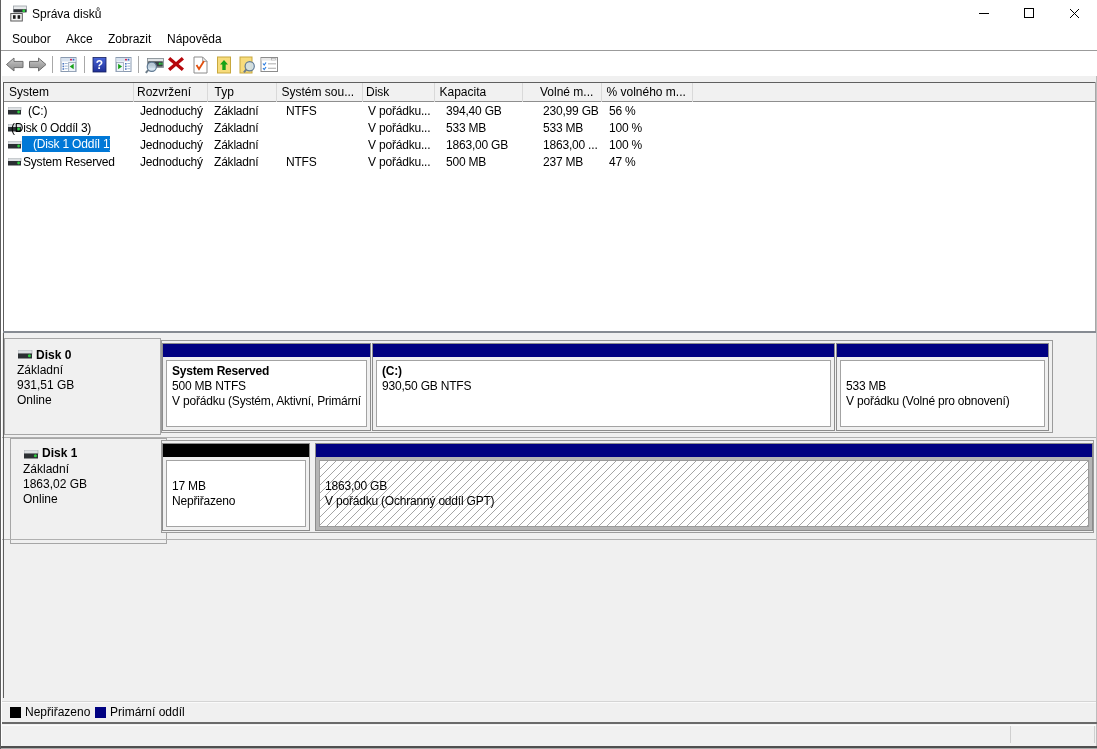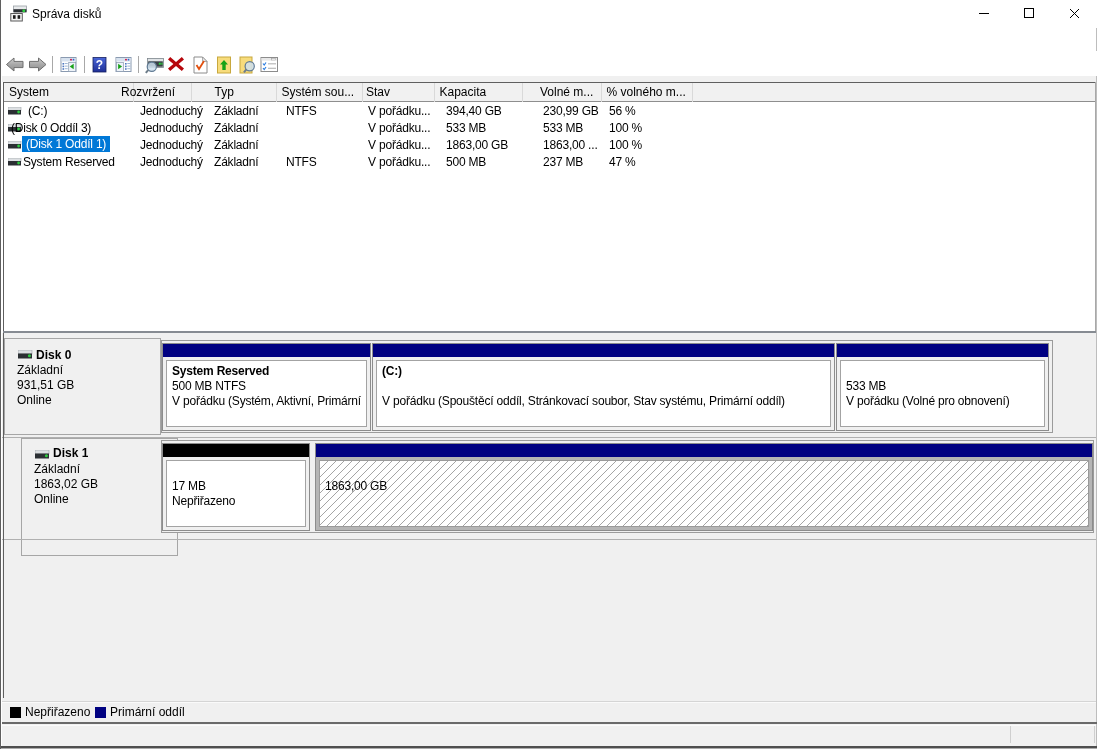--- a/index.html
+++ b/index.html
@@ -61,20 +61,26 @@
   </svg>
   <div class="abs" id="title-text">Správa disků</div>
 
   <svg class="abs" style="left:973px;top:0" width="124" height="28" viewBox="0 0 124 28">
     <line x1="5" y1="13.5" x2="15" y2="13.5" stroke="#000" stroke-width="1"></line>
     <rect x="50.5" y="8.5" width="9" height="9" fill="none" stroke="#000" stroke-width="1"></rect>
     <line x1="96" y1="9" x2="105" y2="18" stroke="#000" stroke-width="1"></line>
     <line x1="105" y1="9" x2="96" y2="18" stroke="#000" stroke-width="1"></line>
   </svg>
 
+  <div class="abs" id="menubar">
+    <div class="menu-item" style="left:11px">Soubor</div>
+    <div class="menu-item" style="left:65px">Akce</div>
+    <div class="menu-item" style="left:107px">Zobrazit</div>
+    <div class="menu-item" style="left:166px">Nápověda</div>
+  </div>
 
   <div class="abs" id="toolbar">
     <svg width="290" height="26" viewBox="0 0 290 26" style="position:absolute;left:0;top:0">
       <defs>
         <linearGradient id="arr" x1="0" y1="0" x2="0" y2="1">
           <stop offset="0" stop-color="#cfcfcf"></stop>
             <stop offset="0.5" stop-color="#a8a8a8"></stop>
             <stop offset="1" stop-color="#8f8f8f"></stop>
         </linearGradient>
         <linearGradient id="hlp" x1="0" y1="0" x2="0" y2="1">
@@ -172,24 +178,24 @@
   </div>
 
   <div class="abs" id="hdrstrip"></div>
 
   <div class="abs" style="left:2px;top:81.5px;width:1093px;height:1px;background:#5f5f5f"></div>
   <div class="abs" style="left:2px;top:81.5px;width:1px;height:250px;background:#5f5f5f"></div>
   <div class="abs" style="left:1094px;top:82px;width:1px;height:249px;background:#a8a8a8"></div>
   <div class="abs" style="left:2px;top:331px;width:1093px;height:1.5px;background:#868b92"></div>
   <div class="abs" id="hdr">
     <div class="hcell" style="left:0;width:129.5px">System</div>
-    <div class="hcell" style="left:112px;width:76px">Rozvržení</div>
+    <div class="hcell" style="left:128px;width:76px">Rozvržení</div>
     <div class="hcell" style="left:205.5px;width:67px">Typ</div>
     <div class="hcell" style="left:272.5px;width:86px">Systém sou...</div>
-    <div class="hcell" style="left:357px;width:73.5px">Stav</div>
+    <div class="hcell" style="left:357px;width:73.5px">Disk</div>
     <div class="hcell" style="left:430.5px;width:88px">Kapacita</div>
     <div class="hcell" style="left:531px;width:66.5px">Volné m...</div>
     <div class="hcell" style="left:597.5px;width:91px">% volného m...</div>
   </div>
 
   <div id="rows">
     <div class="row abs" style="top:103px">
       <svg class="cell" style="left:6px;top:3.5px;width:14px;height:8px" width="14" height="8" viewBox="0 0 14 8">
           <rect x="0" y="0" width="13" height="3.5" fill="#dcdfe2" stroke="#9aa0a6" stroke-width="0.6"></rect>
           <rect x="0" y="3" width="13" height="4.5" fill="#2b2f33"></rect>
@@ -217,21 +223,21 @@
       <div class="cell" style="left:444px">533 MB</div>
       <div class="cell" style="left:541px">533 MB</div>
       <div class="cell" style="left:607px">100 %</div>
     </div>
     <div class="row abs" style="top:137px">
       <svg class="cell" style="left:6px;top:3.5px;width:14px;height:8px" width="14" height="8" viewBox="0 0 14 8">
           <rect x="0" y="0" width="13" height="3.5" fill="#dcdfe2" stroke="#9aa0a6" stroke-width="0.6"></rect>
           <rect x="0" y="3" width="13" height="4.5" fill="#2b2f33"></rect>
           <circle cx="10.6" cy="5" r="1.4" fill="#2ecc40"></circle>
         </svg>
-      <div class="cell" style="left:20px;top:-1px;width:88px;height:16px;background:#0078d7;color:#fff;padding-left:4px">(Disk 1 Oddíl 1)</div>
+      <div class="cell" style="left:20px;top:-1px;width:88px;height:16px;background:#0078d7;color:#fff;padding-left:11px">(Disk 1 Oddíl 1)</div>
       <div class="cell" style="left:138px">Jednoduchý</div>
       <div class="cell" style="left:212px">Základní</div>
       <div class="cell" style="left:366px">V pořádku...</div>
       <div class="cell" style="left:444px">1863,00 GB</div>
       <div class="cell" style="left:541px">1863,00 ...</div>
       <div class="cell" style="left:607px">100 %</div>
     </div>
     <div class="row abs" style="top:154px">
       <svg class="cell" style="left:6px;top:3.5px;width:14px;height:8px" width="14" height="8" viewBox="0 0 14 8">
           <rect x="0" y="0" width="13" height="3.5" fill="#dcdfe2" stroke="#9aa0a6" stroke-width="0.6"></rect>
@@ -270,32 +276,32 @@
       <div class="pbody">
         <div class="pline" style="top:3px;font-weight:bold">System Reserved</div>
         <div class="pline" style="top:18px">500 MB NTFS</div>
         <div class="pline" style="top:33px">V pořádku (Systém, Aktivní, Primární oddíl)</div>
       </div>
     </div>
     <div class="part abs" style="left:371px;top:343px;width:463px;height:88px">
       <div class="band" style="background:#010181"></div>
       <div class="pbody">
         <div class="pline" style="top:3px;font-weight:bold">(C:)</div>
-        <div class="pline" style="top:33px">V pořádku (Spouštěcí oddíl, Stránkovací soubor, Stav systému, Primární oddíl)</div>
+        <div class="pline" style="top:18px">930,50 GB NTFS</div>
       </div>
     </div>
     <div class="part abs" style="left:835px;top:343px;width:213px;height:88px">
       <div class="band" style="background:#010181"></div>
       <div class="pbody">
         <div class="pline" style="top:18px">533 MB</div>
         <div class="pline" style="top:33px">V pořádku (Volné pro obnovení)</div>
       </div>
     </div>
 
-    <div class="diskcell abs" style="left:20px;top:438px;width:157px;height:118px">
+    <div class="diskcell abs" style="left:9px;top:438px;width:157px;height:106px">
       <svg class="abs" style="left:13px;top:11px" width="15" height="9" viewBox="0 0 15 9">
           <rect x="0" y="0" width="14" height="4" fill="#dcdfe2" stroke="#9aa0a6" stroke-width="0.6"></rect>
           <rect x="0" y="3.5" width="14" height="5" fill="#2b2f33"></rect>
           <circle cx="11.4" cy="5.8" r="1.5" fill="#2ecc40"></circle>
         </svg>
       <div class="abs nowrap" style="left:31px;top:7px;height:15px;line-height:15px;font-weight:bold">Disk 1</div>
       <div class="abs nowrap" style="left:12px;top:23px;height:15px;line-height:15px">Základní</div>
       <div class="abs nowrap" style="left:12px;top:38px;height:15px;line-height:15px">1863,02 GB</div>
       <div class="abs nowrap" style="left:12px;top:53px;height:15px;line-height:15px">Online</div>
     </div>
@@ -314,20 +320,21 @@
         <svg width="100%" height="100%" style="position:absolute;left:0;top:0">
           <defs>
             <pattern id="hatch" width="8" height="8" patternUnits="userSpaceOnUse">
               <rect width="8" height="8" fill="#fff"></rect>
               <path d="M-2,2 L2,-2 M-2,10 L10,-2 M6,10 L10,6" stroke="#a5a5a5" stroke-width="1"></path>
             </pattern>
           </defs>
           <rect width="100%" height="100%" fill="url(#hatch)"></rect>
         </svg>
         <div class="pline" style="top:18px">1863,00 GB</div>
+        <div class="pline" style="top:33px">V pořádku (Ochranný oddíl GPT)</div>
       </div>
     </div>
   </div>
 
   <div class="abs" style="left:1px;top:437px;width:1094px;height:1px;background:#b0b0b0"></div>
   <div class="abs" style="left:1px;top:539px;width:1094px;height:1px;background:#b0b0b0"></div>
 
   <div class="abs" style="left:2px;top:332.5px;width:1px;height:390px;background:#5f5f5f"></div>
 
   <div class="abs" id="legend"></div>

